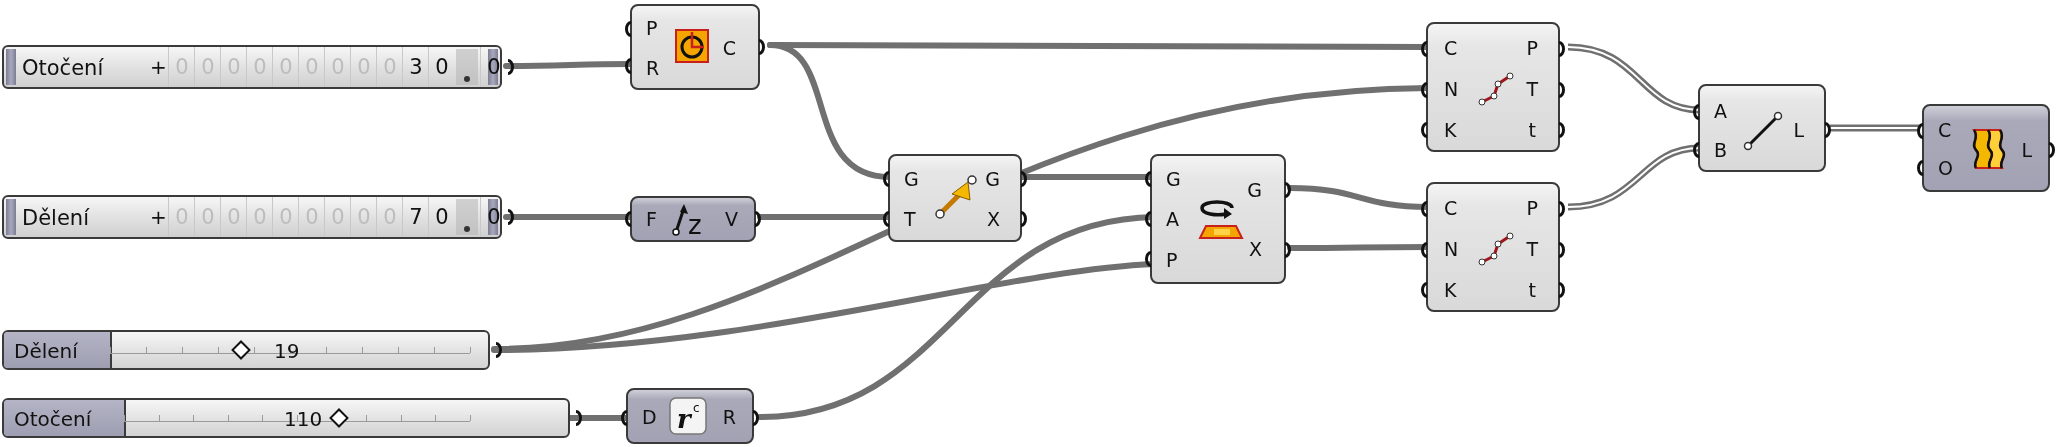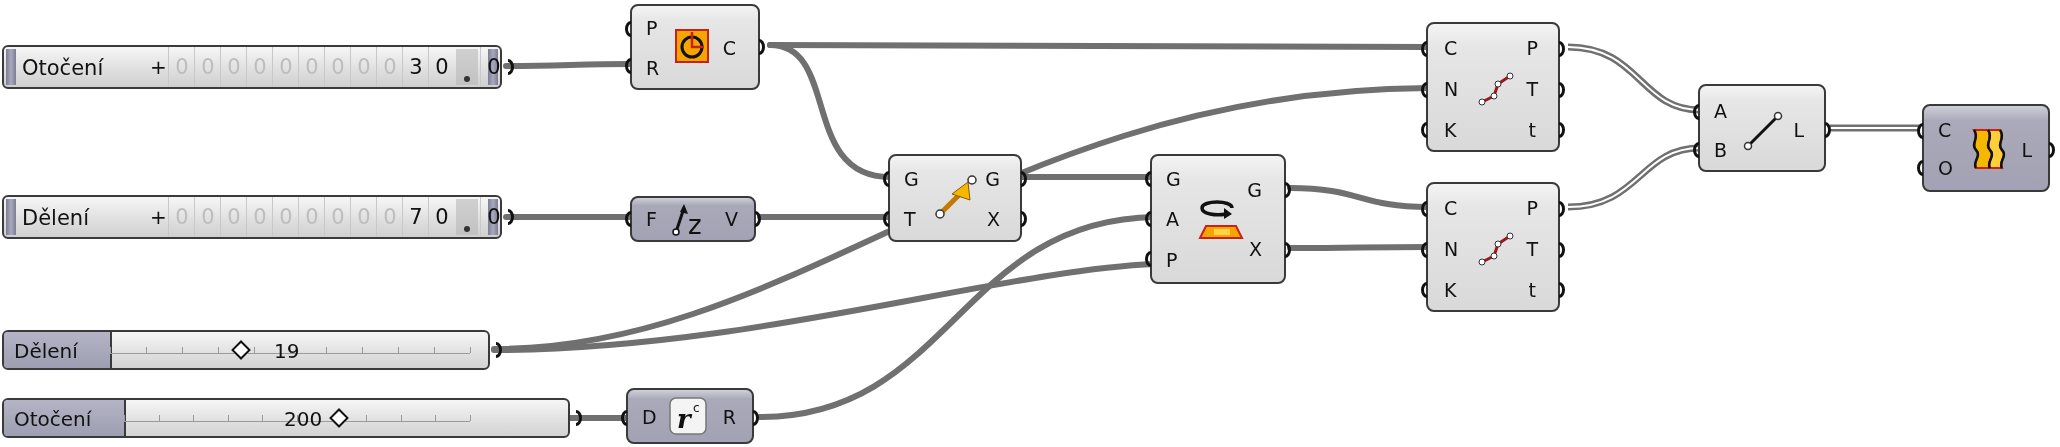--- a/index.html
+++ b/index.html
@@ -143,21 +143,21 @@
       <span class="tick" style="left: 69.2px;"></span>
       <span class="tick" style="left: 103.8px;"></span>
       <span class="tick" style="left: 138.4px;"></span>
       <span class="tick" style="left: 173px;"></span>
       <span class="tick" style="left: 207.6px;"></span>
       <span class="tick" style="left: 242.2px;"></span>
       <span class="tick" style="left: 276.8px;"></span>
       <span class="tick" style="left: 311.4px;"></span>
       <span class="tick" style="left: 346px;"></span>
     </div>
-  <span class="val" style="left:280px;">200</span>
+  <span class="val" style="left:280px;">110</span>
   <div class="knob" style="left:328px;"></div>
   <span class="grip out" style="right:-14px;top:10px;"></span>
 </div>
 
 <div class="comp" style="left:630px;top:4px;width:130px;height:86px;">
   <span class="grip in" style="left:-7px;top:15px;"></span>
   <span class="grip in" style="left:-7px;top:52px;"></span>
   <span class="port-lbl" style="left:14px;top:12px;">P</span>
   <span class="port-lbl" style="left:14px;top:52px;">R</span>
   <svg class="icon" style="left:42px;top:22px;" width="36" height="36" viewBox="0 0 36 36">

